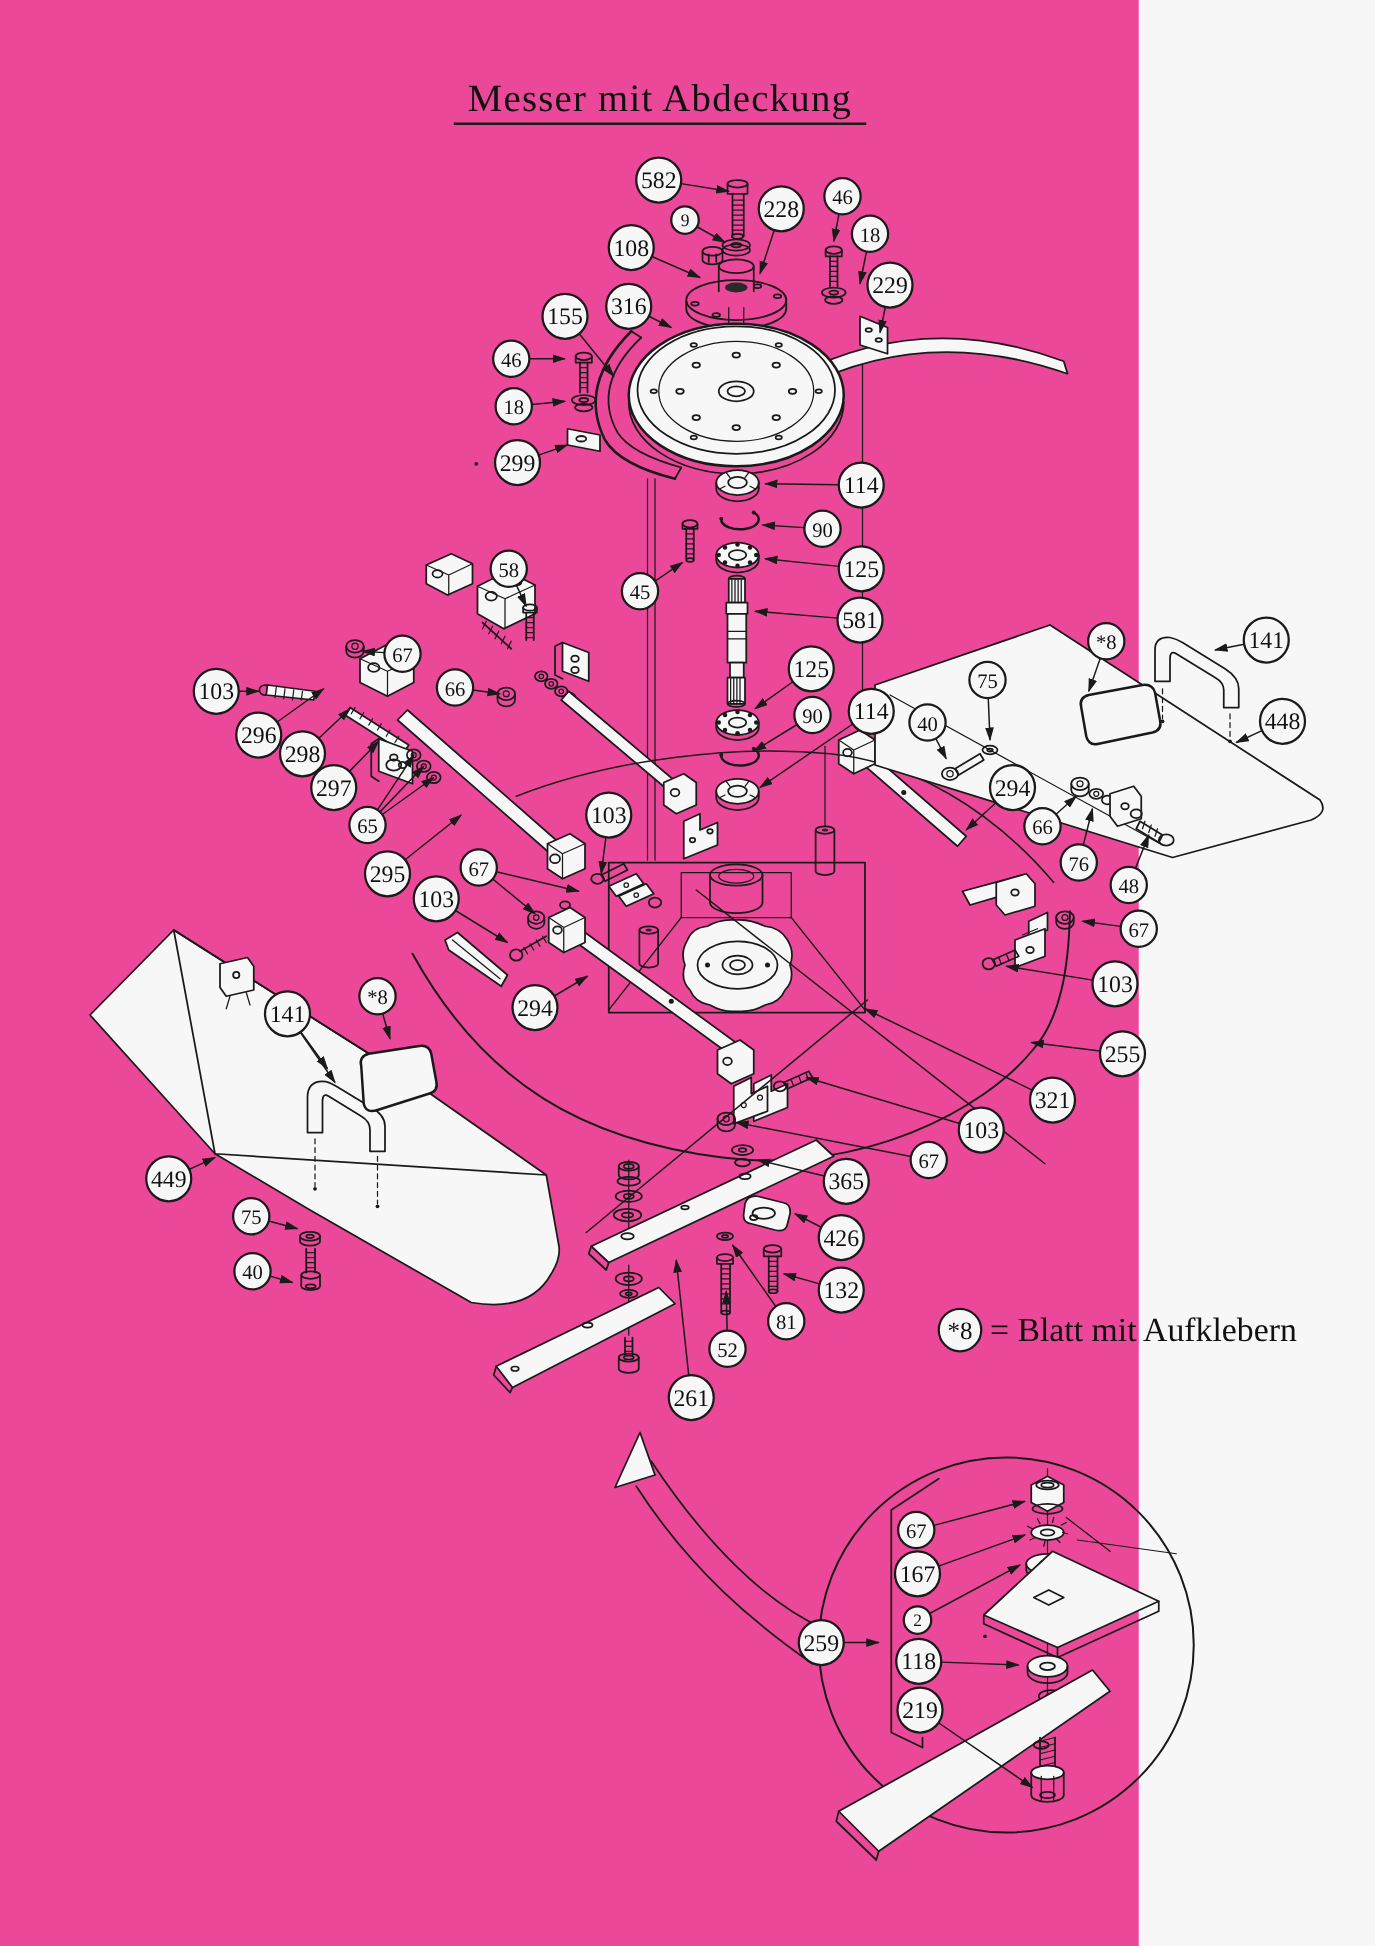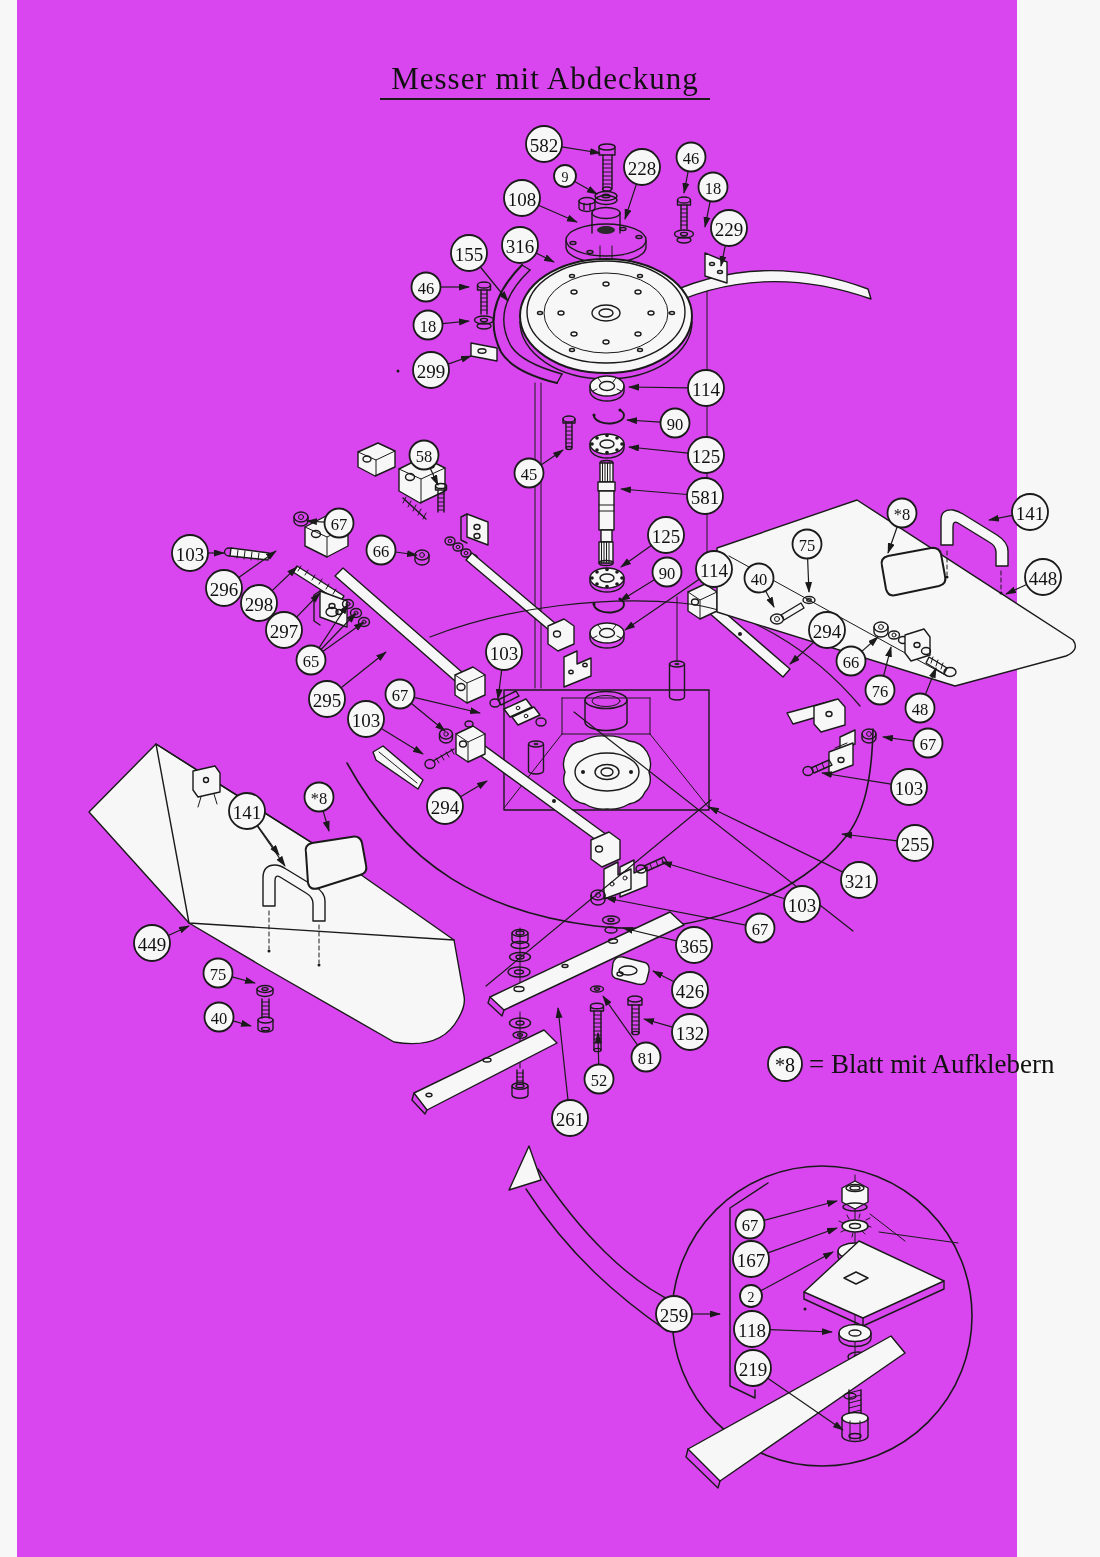--- a/index.html
+++ b/index.html
@@ -1,16 +1,16 @@
 <!DOCTYPE html>
 <html><head>
 <meta charset="utf-8">
 <style>
   html,body{margin:0;padding:0;background:#f7f7f7;}
-  #page{position:relative;width:1000px;height:1557px;background:#d946ef;margin-left:17px;}
+  #page{position:relative;width:911px;height:1557px;background:#ec4899;}
   svg{display:block;}
   .f{fill:#f7f7f7;}
   .dk{fill:#2a2a2a;stroke:none;}
   .t{stroke-width:1;}
   .t12{stroke-width:1.2;}
   .w2{stroke-width:2;}
   .dash{stroke-dasharray:4 3;}
   .dot{fill:#1a1a1a;stroke:none;}
   .co{fill:#f7f7f7;stroke:#1a1a1a;stroke-width:1.8;}
   text{font-family:"Liberation Serif","DejaVu Serif",serif;fill:#111;stroke:none;}

